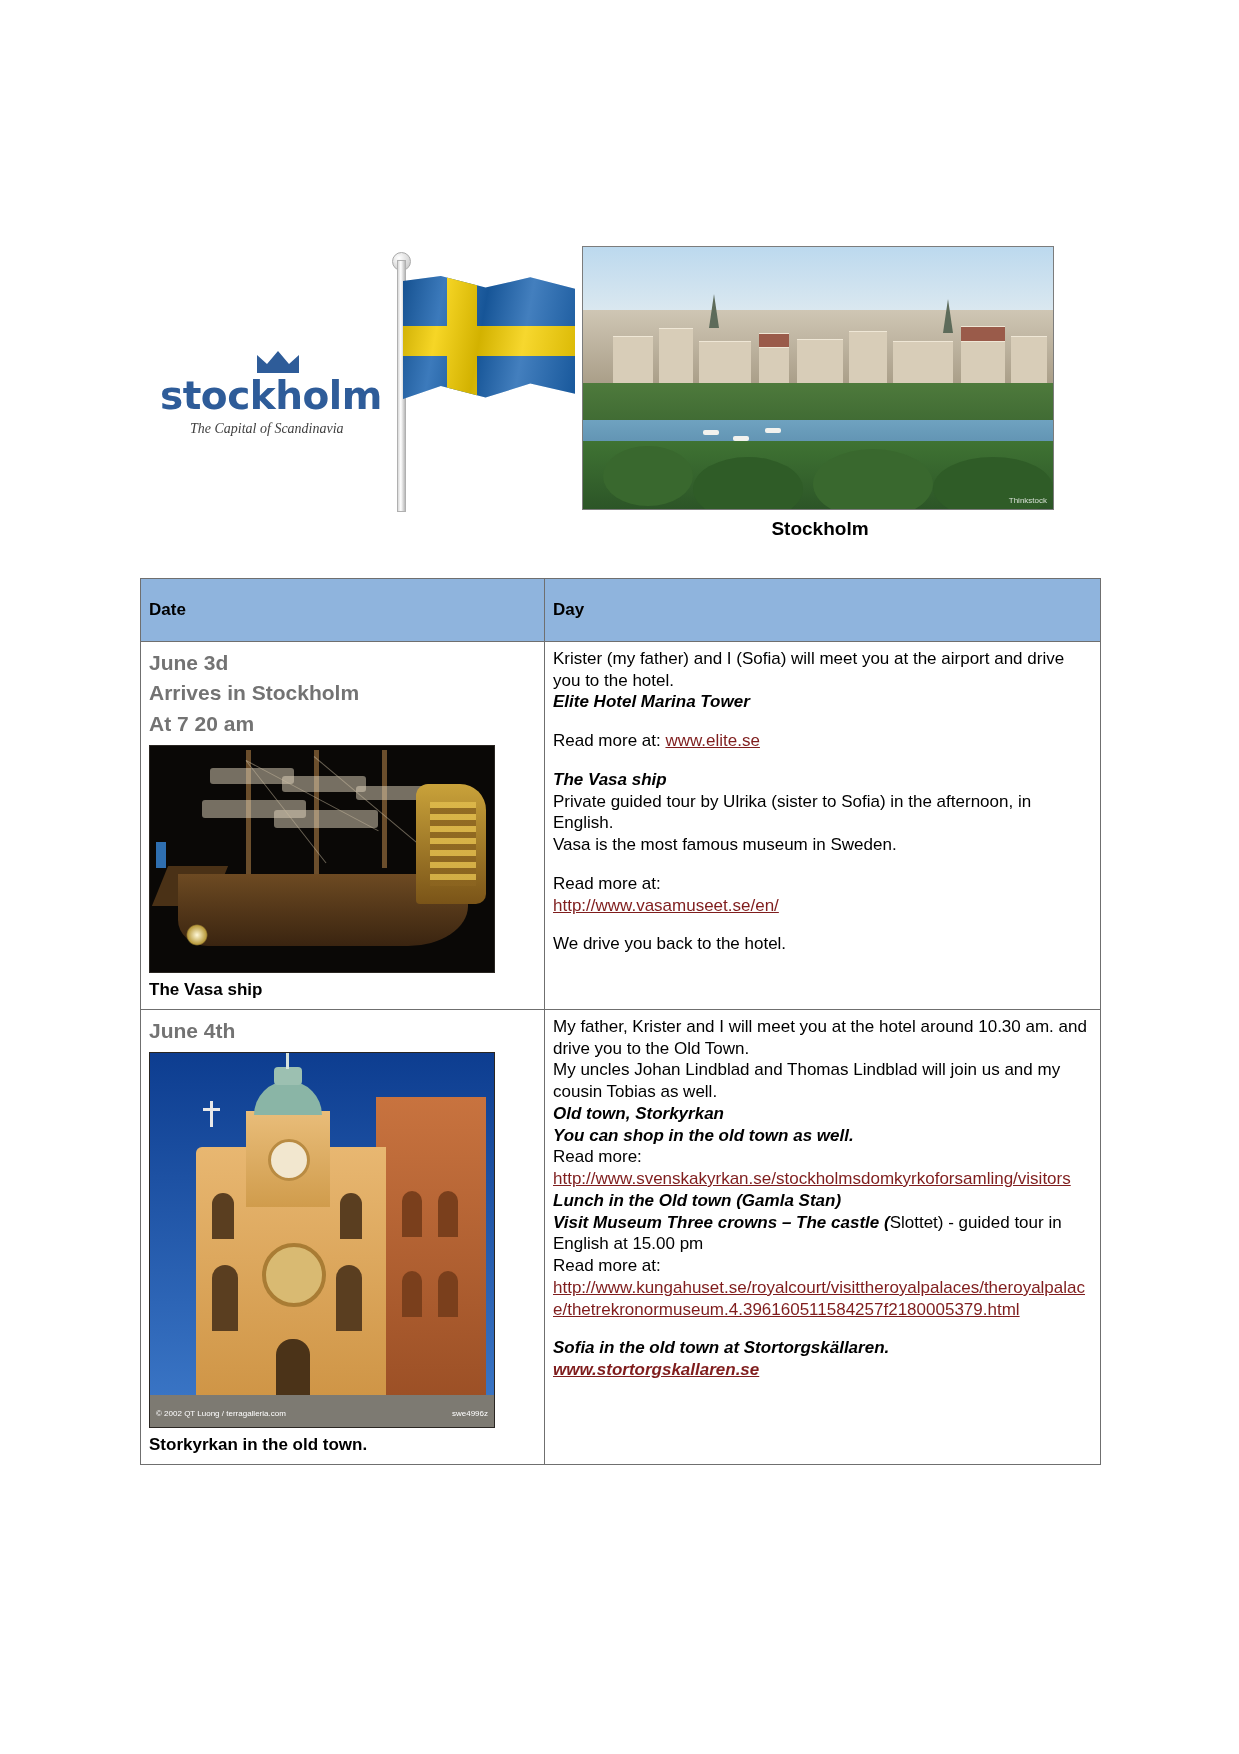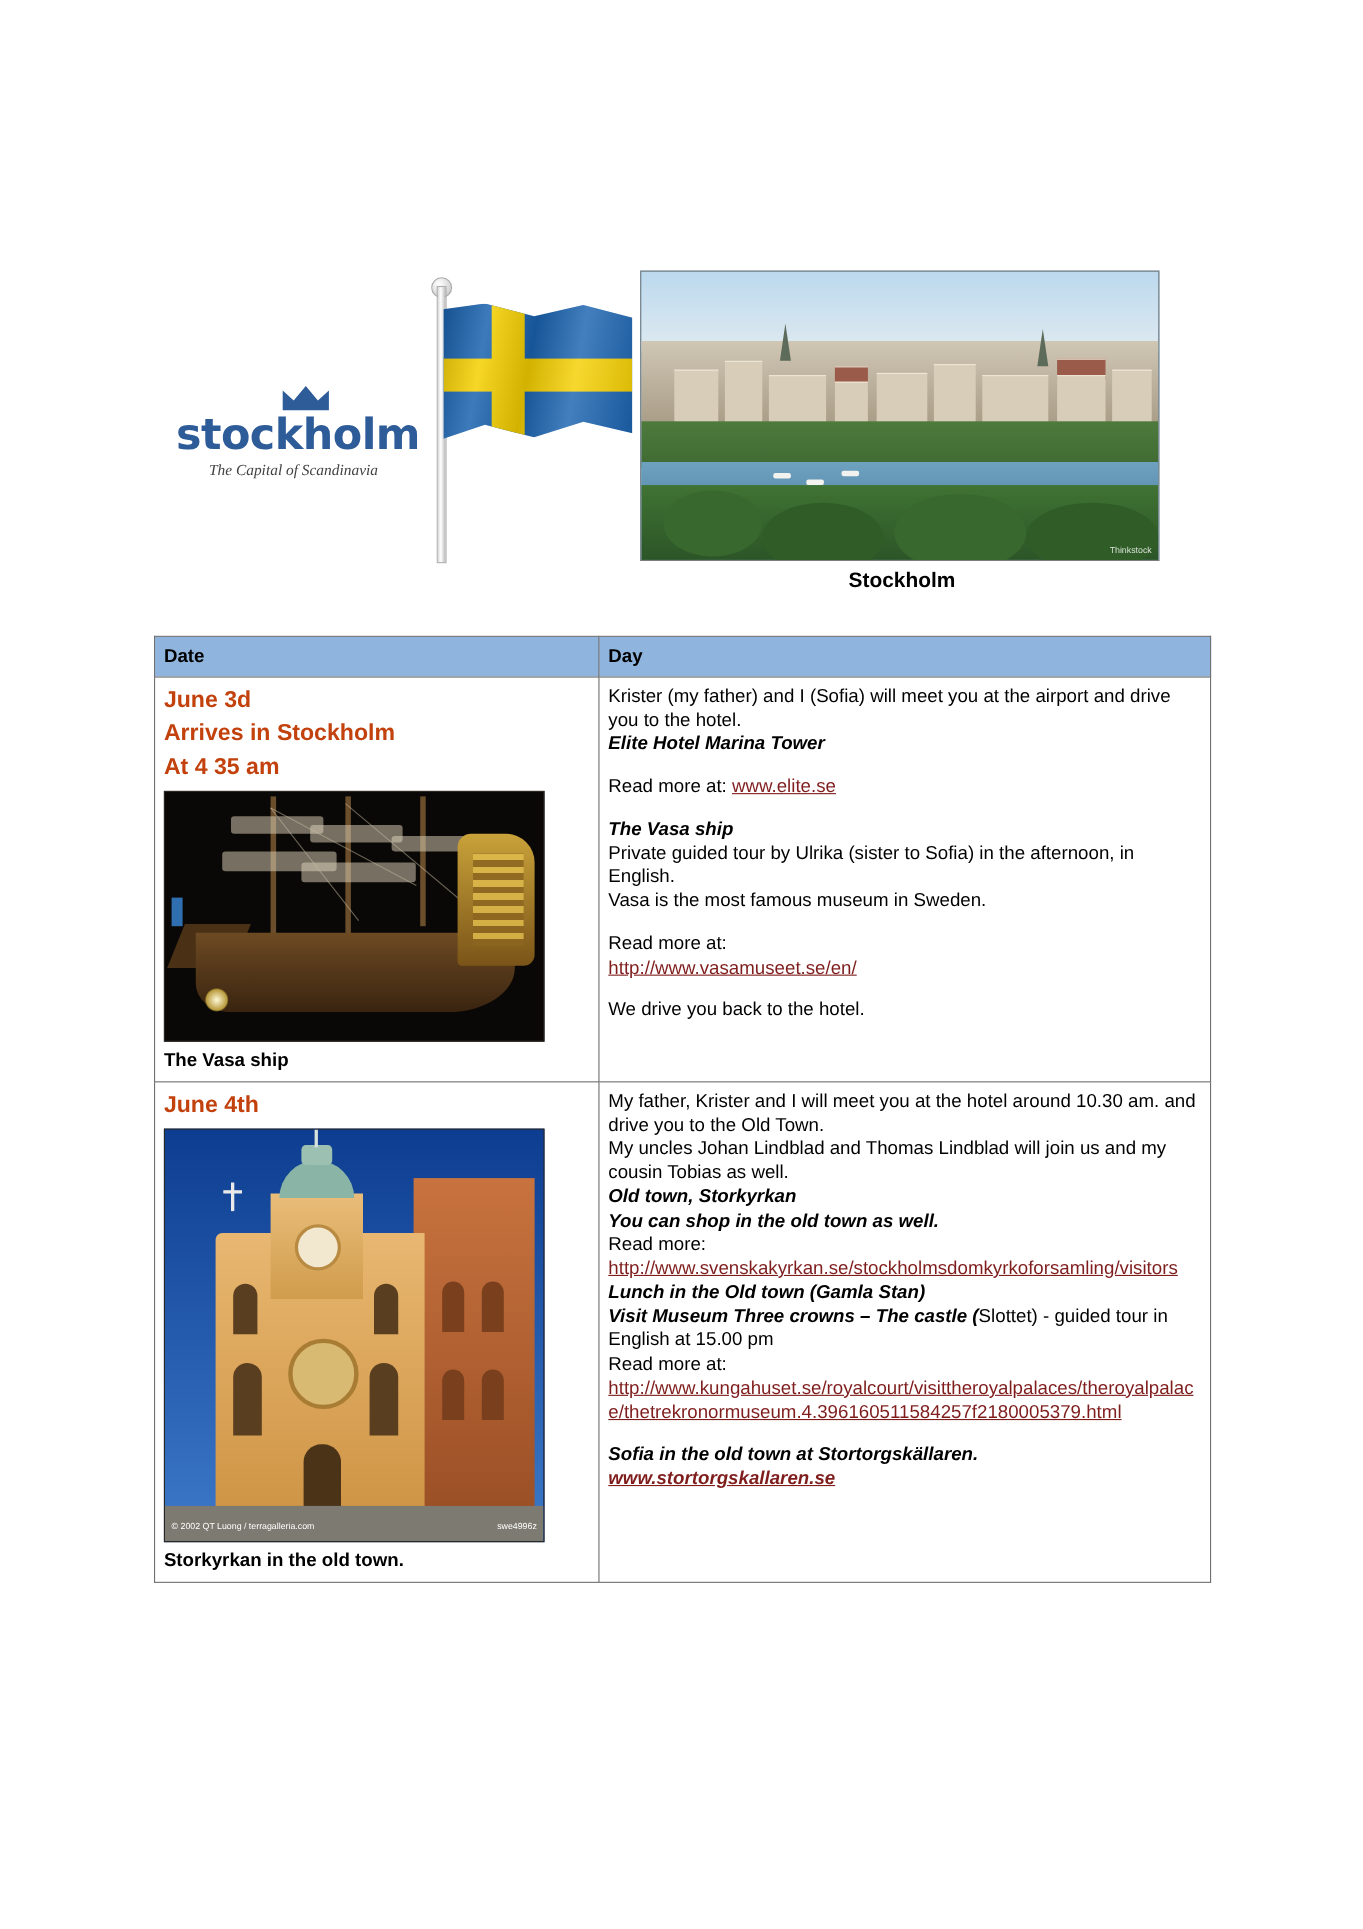--- a/index.html
+++ b/index.html
@@ -226,28 +226,28 @@
     border: 1px solid #6f6f6f;
     vertical-align: top;
     padding: 6px 8px 8px 8px;
     font-size: 17px;
     line-height: 1.28;
   }
   table.plan thead th {
     background: #8fb4dd;
     font-weight: bold;
     text-align: left;
-    padding: 7px 8px;
+    padding: 20px 8px;
     font-size: 17px;
   }
   col.c1 { width: 404px; }
   col.c2 { width: 556px; }
 
   .daylabel {
-    color: #c2410c;
+    color: #737373;
     font-weight: bold;
     font-size: 21px;
     line-height: 1.45;
   }
   .cap-bold {
     font-weight: bold;
     font-size: 17px;
     margin-top: 6px;
     display: block;
   }
@@ -516,21 +516,21 @@
         <th>Date</th>
         <th>Day</th>
       </tr>
     </thead>
     <tbody>
 
       <tr>
         <td>
           <div class="daylabel">June 3d</div>
           <div class="daylabel">Arrives in Stockholm</div>
-          <div class="daylabel">At 4 35 am</div>
+          <div class="daylabel">At 7 20 am</div>
 
           <div class="vasa-photo">
             <div class="vs-mast" style="left:96px;  height:132px;"></div>
             <div class="vs-mast" style="left:164px; height:126px;"></div>
             <div class="vs-mast" style="left:232px; height:118px;"></div>
             <div class="vs-sail" style="left:60px;  top:22px; width:84px; height:16px;"></div>
             <div class="vs-sail" style="left:52px;  top:54px; width:104px; height:18px;"></div>
             <div class="vs-sail" style="left:132px; top:30px; width:84px; height:16px;"></div>
             <div class="vs-sail" style="left:124px; top:64px; width:104px; height:18px;"></div>
             <div class="vs-sail" style="left:206px; top:40px; width:72px; height:14px;"></div>

